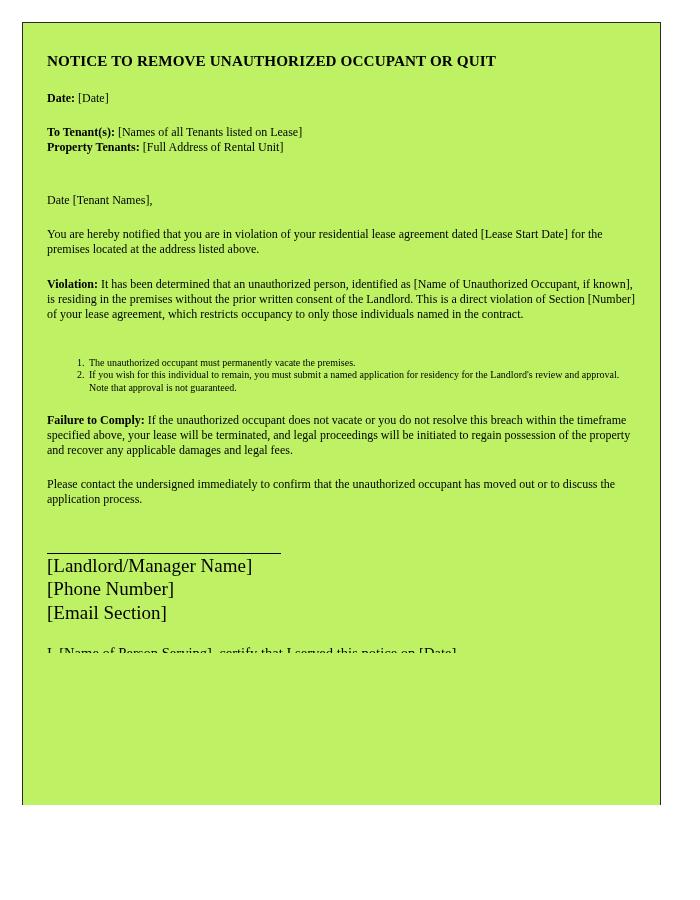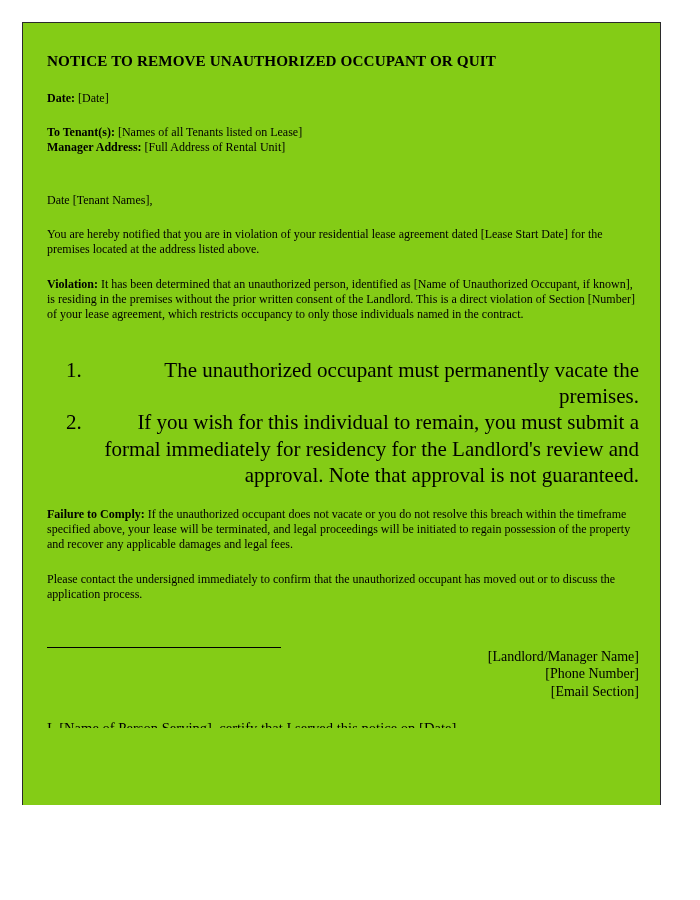--- a/index.html
+++ b/index.html
@@ -19,21 +19,21 @@
     left: 22px;
     top: 22px;
     width: 639px;
     height: 783px;
     border-left: 1.5px solid #2b2b2b;
     border-top: 1.5px solid #2b2b2b;
     border-right: 1.5px solid #2b2b2b;
     border-bottom: none;
     box-sizing: border-box;
     overflow: hidden;
-    background: #84cc16;
+    background: #bef264;
   }
   .content {
     position: absolute;
     left: 24px;
     top: 0;
     width: 592px;
   }
   .doc-title {
     font-size: 15.2px;
     font-weight: bold;
@@ -56,40 +56,38 @@
     font-weight: bold;
     margin: 0;
     line-height: 1.25;
   }
   b.lead {
     font-weight: bold;
   }
   ol.actions {
     margin: 0;
     padding: 0 0 0 40px;
-    font-size: 21px;
+    font-size: 10px;
     line-height: 1.255;
     list-style-position: outside;
-    text-align: right;
   }
   ol.actions li {
     padding-left: 2px;
     margin: 0;
   }
   .sig-line {
     width: 234px;
     height: 0;
     border-top: 1.4px solid #000000;
     margin: 0;
   }
   .sig-lines p {
-    font-size: 14px;
+    font-size: 19px;
     line-height: 1.26;
     margin: 0;
-    text-align: right;
   }
   .clipped-line {
     font-size: 14.6px;
     line-height: 1.255;
     margin: 0;
     height: 9px;
     overflow: hidden;
   }
 </style>
 </head>
@@ -100,21 +98,21 @@
 
     <h1 class="doc-title">NOTICE TO REMOVE UNAUTHORIZED OCCUPANT OR QUIT</h1>
 
     <div class="gap-lg"></div>
 
     <p class="block"><b class="lead">Date:</b> <span>[Date]</span></p>
 
     <div class="gap-md"></div>
 
     <p class="block"><b class="lead">To Tenant(s):</b> <span>[Names of all Tenants listed on Lease]</span></p>
-    <p class="block"><b class="lead">Manager Address:</b> <span>[Full Address of Rental Unit]</span></p>
+    <p class="block"><b class="lead">Property Tenants:</b> <span>[Full Address of Rental Unit]</span></p>
 
     <div class="gap-md"></div>
 
 
     <div class="gap-md"></div>
 
     <p class="block">Date [Tenant Names],</p>
 
     <div class="gap-md"></div>
 
@@ -124,21 +122,21 @@
 
     <p class="block"><b class="lead">Violation:</b><span> It has been determined that an unauthorized person, identified as [Name of Unauthorized Occupant, if known], is residing in the premises without the prior written consent of the Landlord. This is a direct violation of Section [Number] of your lease agreement, which restricts occupancy to only those individuals named in the contract.</span></p>
 
     <div class="gap-md"></div>
 
 
     <div class="gap-sm"></div>
 
     <ol class="actions">
       <li>The unauthorized occupant must permanently vacate the premises.</li>
-      <li>If you wish for this individual to remain, you must submit a formal immediately for residency for the Landlord's review and approval. Note that approval is not guaranteed.</li>
+      <li>If you wish for this individual to remain, you must submit a named application for residency for the Landlord's review and approval. Note that approval is not guaranteed.</li>
     </ol>
 
     <div class="gap-md"></div>
 
     <p class="block"><b class="lead">Failure to Comply:</b><span> If the unauthorized occupant does not vacate or you do not resolve this breach within the timeframe specified above, your lease will be terminated, and legal proceedings will be initiated to regain possession of the property and recover any applicable damages and legal fees.</span></p>
 
     <div class="gap-md"></div>
 
     <p class="block">Please contact the undersigned immediately to confirm that the unauthorized occupant has moved out or to discuss the application process.</p>
 

